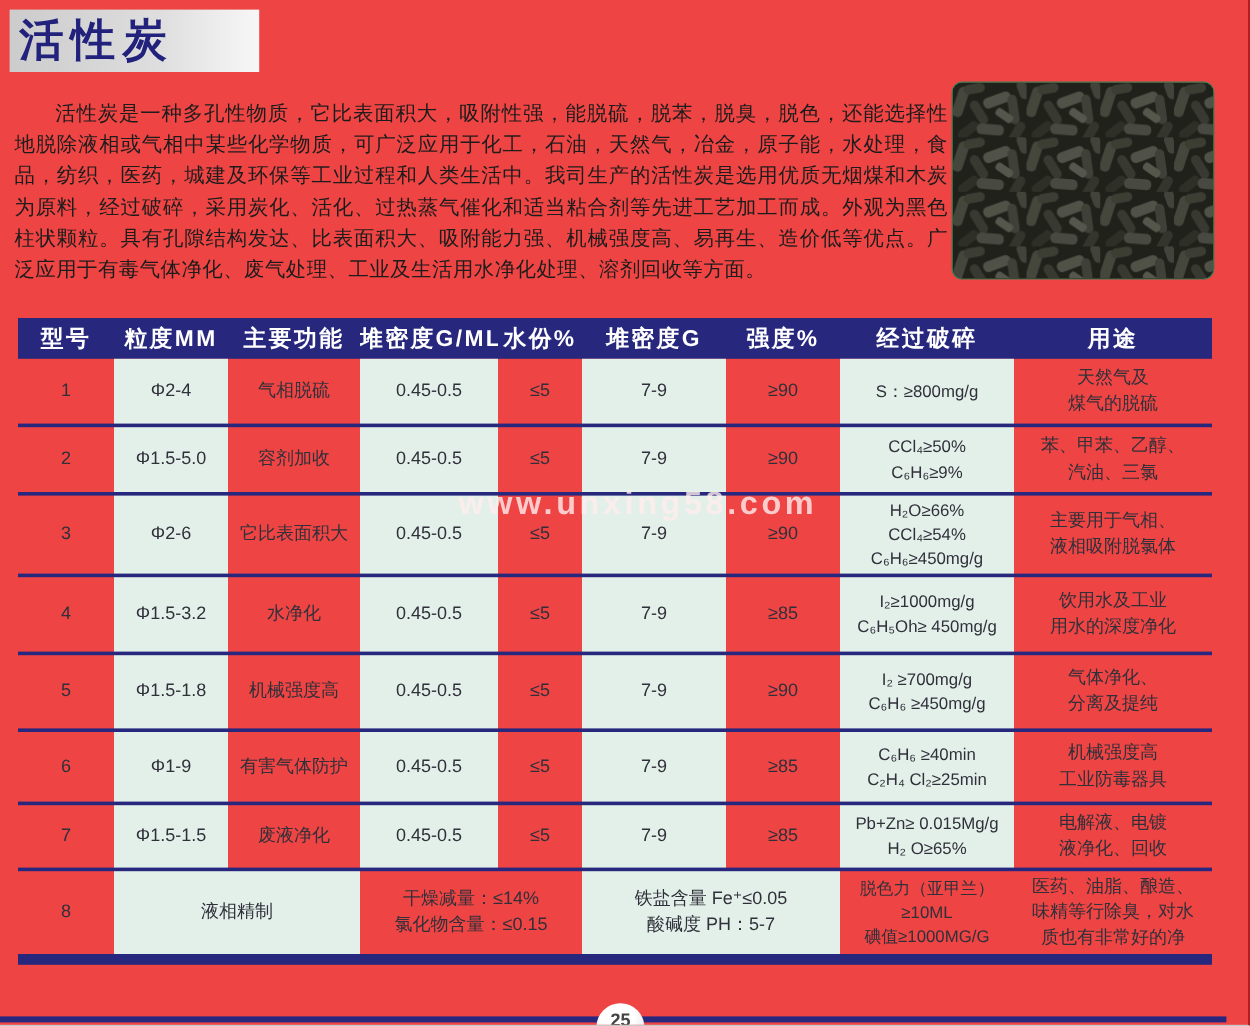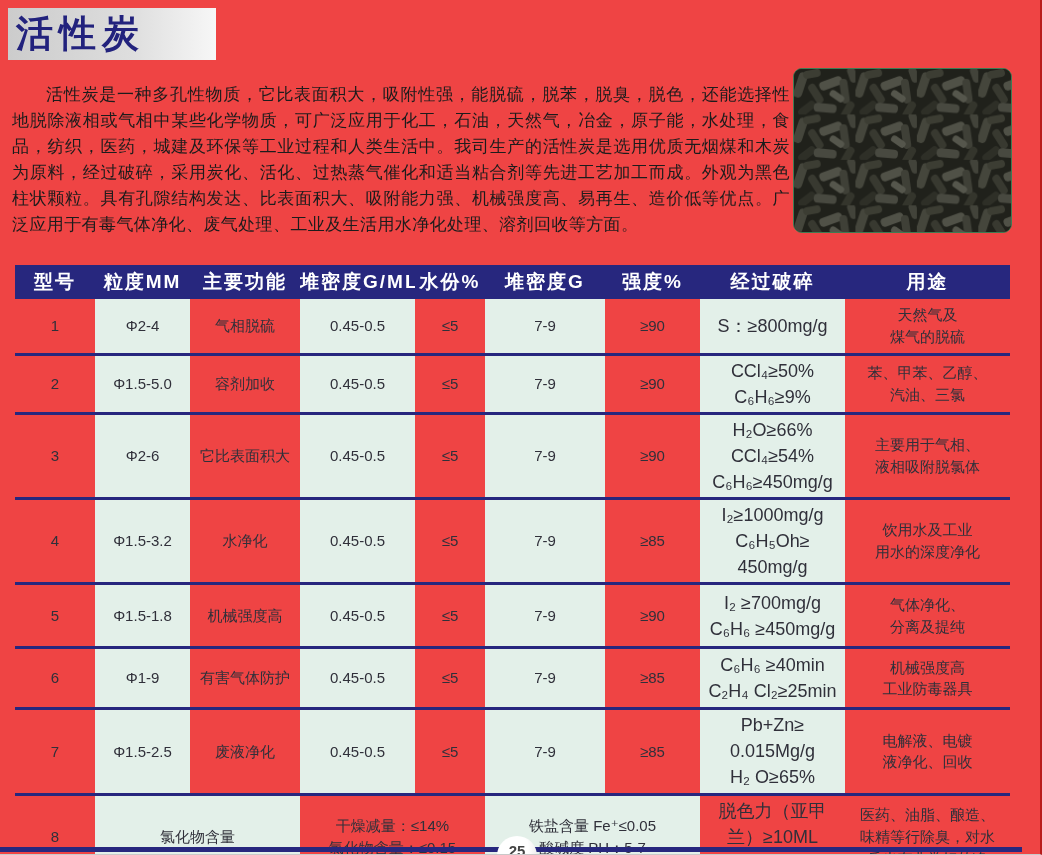--- a/index.html
+++ b/index.html
@@ -40,21 +40,21 @@
     background:#27277e; color:#ffffff; font-size:19px; font-weight:bold;
     letter-spacing:2px; height:34px; text-align:center; vertical-align:middle;
     white-space:nowrap; overflow:hidden;
   }
   .spec-table td {
     text-align:center; vertical-align:middle; font-size:15px; color:#30303a;
     border-bottom:3px solid #27277e; white-space:pre-line; line-height:1.45;
     padding:2px 1px;
   }
   .spec-table td.mint { background:#e3f0e9;margin-top:33px; }
-  .spec-table td.small { font-size:18px; }
+  .spec-table td.small { font-size:14px; }
   tr.r1 td{height:55px;} tr.r2 td{height:57px;} tr.r3 td{height:68px;}
   tr.r4 td{height:65px;} tr.r5 td{height:64px;} tr.r6 td{height:61px;}
   tr.r7 td{height:55px;} tr.r8 td{height:72px; border-bottom:none;}
   
   .watermark {
     position:absolute; left:382px; top:404px; font-size:27px; font-weight:bold;
     color:rgba(255,238,238,0.8); letter-spacing:3px; pointer-events:none;
   }
   
   .footer-line {
@@ -196,46 +196,47 @@
       <td>≤5</td>
       <td class="mint">7-9</td>
       <td>≥85</td>
       <td class="mint small">C₆H₆ ≥40min
 C₂H₄ Cl₂≥25min</td>
       <td>机械强度高
 工业防毒器具</td>
     </tr>
     <tr class="r7">
       <td>7</td>
-      <td class="mint">Φ1.5-2.5</td>
+      <td class="mint">Φ1.5-1.5</td>
       <td>废液净化</td>
       <td class="mint">0.45-0.5</td>
       <td>≤5</td>
       <td class="mint">7-9</td>
       <td>≥85</td>
       <td class="mint small">Pb+Zn≥ 0.015Mg/g
 H₂ O≥65%</td>
       <td>电解液、电镀
 液净化、回收</td>
     </tr>
     <tr class="r8">
       <td>8</td>
-      <td class="mint" colspan="2">氯化物含量</td>
+      <td class="mint" colspan="2">液相精制</td>
       <td colspan="2">干燥减量：≤14%
 氯化物含量：≤0.15</td>
       <td class="mint" colspan="2">铁盐含量 Fe⁺≤0.05
 酸碱度 PH：5-7</td>
       <td class="small">脱色力（亚甲兰）≥10ML
 碘值≥1000MG/G</td>
       <td>医药、油脂、酿造、
 味精等行除臭，对水
 质也有非常好的净</td>
     </tr>
   </tbody>
     </table>
 
+  <div class="watermark">www.unxing58.com</div>
 
   <div class="footer-line"></div>
   <div class="page-badge">
     <span>25</span>
   </div>
 
 </div>
 
 </body></html>

